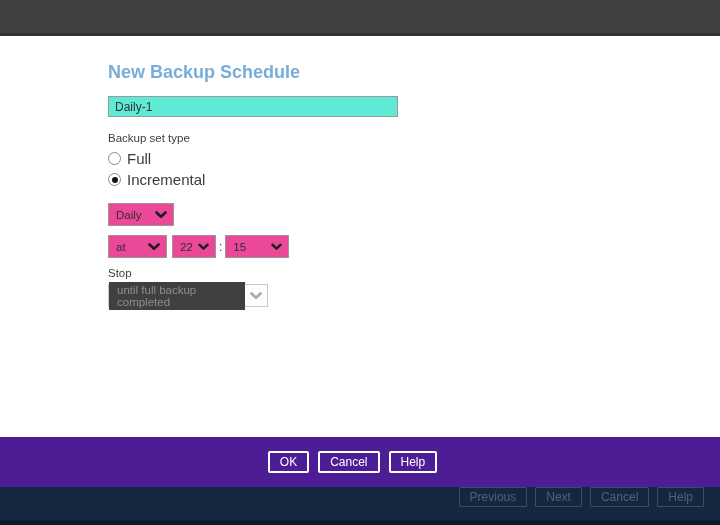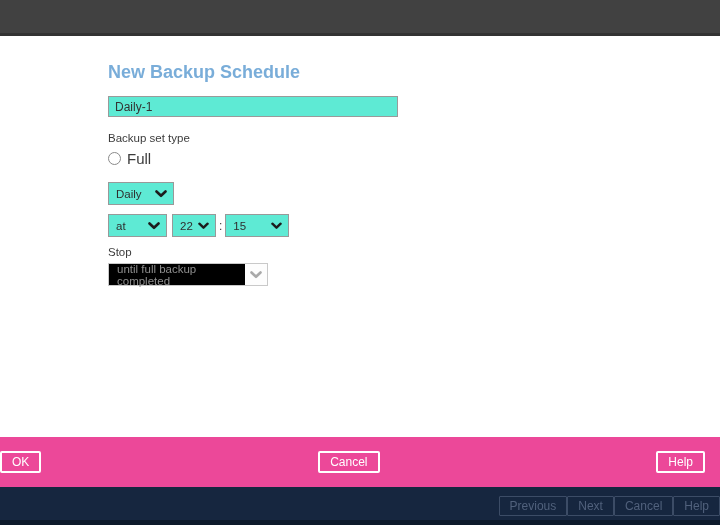--- a/index.html
+++ b/index.html
@@ -67,52 +67,52 @@
   }
   .radio-label { font-size: 15px; color: #3b3b3b; margin-left: 6px; }
 
   
   .select {
     display: inline-flex;
     align-items: center;
     justify-content: space-between;
     height: 23px;
     border: 1px solid #999;
-    background: #5eead4;
+    background: #ec4899;
     font-size: 11.5px;
     color: #2f2f2f;
     padding: 0 6px 0 7px;
     vertical-align: middle;
   }
   .select .chev { display: inline-flex; margin-left: 6px; }
   .select-row { display: flex; align-items: center; }
   .time-sep { font-size: 12px; color: #3b3b3b; margin: 0 3px; }
 
   .select.disabled {
     border: 1px solid #c9c9c9;
     background: #fdfdfd;
     color: #8e8e8e;
     padding: 0;
   }
   .select.disabled .val {
-    background: #000000;
-    height: 21px;
+    background: #404040;
+    height: 28px;
     display: flex;
     align-items: center;
     padding: 0 8px;
   }
   .select.disabled .chev { margin: 0 5px; }
 
   
   .action-bar {
     flex: 0 0 50px;
-    background: #ec4899;
+    background: #4c1d95;
     display: flex;
     align-items: center;
-    justify-content: space-between;
+    justify-content: center;
     gap: 9px;
     padding-right: 15px;
   }
   .action-btn {
     background: transparent;
     border: 2px solid #ffffff;
     border-radius: 2px;
     color: #ffffff;
     font-family: "Liberation Sans", "DejaVu Sans", sans-serif;
     font-size: 12px;
@@ -120,23 +120,24 @@
     min-width: 34px;
     height: 22px;
     cursor: pointer;
   }
 
   
   .wizard-bar {
     flex: 0 0 38px;
     background: #16263f;
     display: flex;
-    align-items: center;
+    align-items: flex-start;
     justify-content: flex-end;
-    padding-right: 0;
+    gap: 8px;
+    padding-right: 16px;
     position: relative;
   }
   .wizard-btn {
     background: transparent;
     border: 1px solid #3c4c66;
     border-radius: 1px;
     color: #51617c;
     font-family: "Liberation Sans", "DejaVu Sans", sans-serif;
     font-size: 12px;
     padding: 2px 10px;
@@ -164,20 +165,24 @@
 
     <div class="group" style="margin-top:13px;">
       <input class="text-input" type="text" value="Daily-1" style="">
     </div>
 
     <div class="group">
       <div class="field-label" style="margin-bottom:6px;">Backup set type</div>
       <div class="radio-row">
         <span class="radio"></span>
         <span class="radio-label">Full</span>
+      </div>
+      <div class="radio-row">
+        <span class="radio checked"></span>
+        <span class="radio-label">Incremental</span>
       </div>
     </div>
 
     <div class="group">
       <div class="select" style="width:66px;">
         <span>Daily</span>
         <span class="chev">
           <svg width="12" height="8" viewBox="0 0 12 8">
               <path d="M1.5 1.5 L6 5.8 L10.5 1.5" stroke="#1c1c1c" stroke-width="2.6" fill="none" stroke-linecap="round" stroke-linejoin="round"></path>
             </svg>

